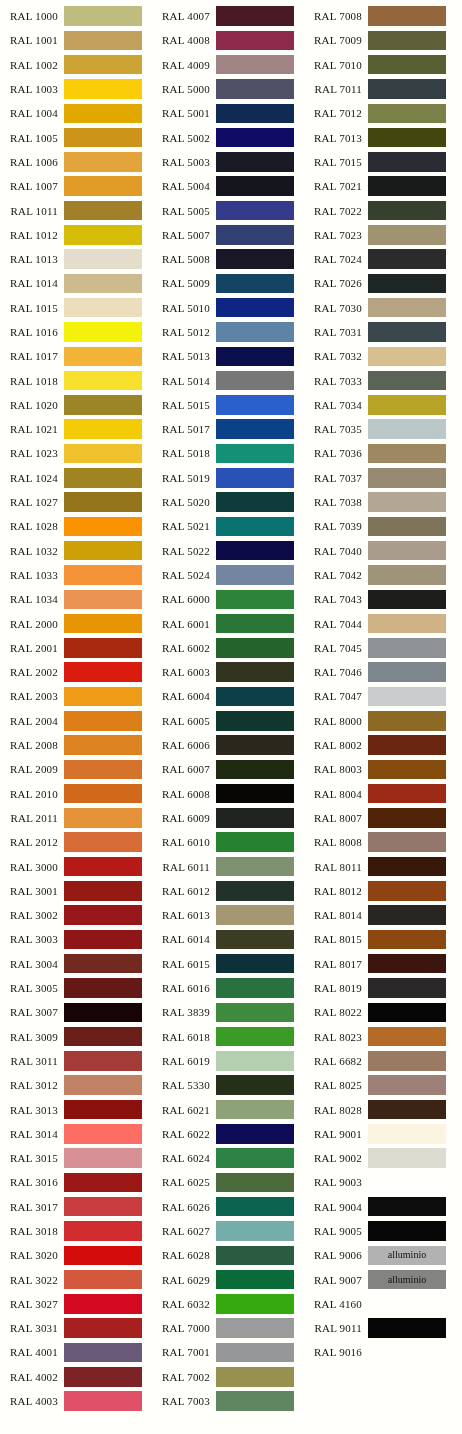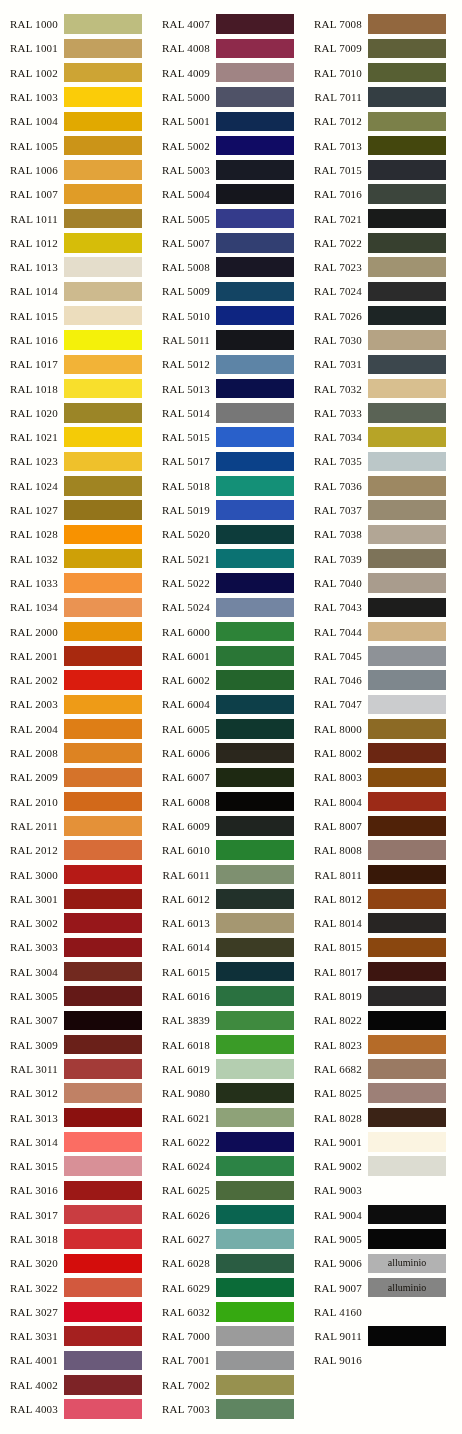--- a/index.html
+++ b/index.html
@@ -10,21 +10,21 @@
     font-family:"Liberation Serif","DejaVu Serif",serif;
     overflow:hidden;
   }
   #sheet{
     position:relative;
     width:462px;height:1434px;
     background:#fffffc;
     display:flex;
     align-items:flex-start;
     box-sizing:border-box;
-    padding:12px 0 0 0;
+    padding:4px 0 0 0;
   }
   .col{
     width:150px;
     flex:0 0 150px;
     box-sizing:border-box;
   }
   .col.c1{padding-left:2px;}
   .col.c2{padding-left:4px;}
   .col.c3{padding-left:6px;}
 
@@ -498,26 +498,20 @@
           <div class="chip" style="background: rgb(19, 68, 99);"></div>
         </div>
       </div>
       <div class="row">
         <div class="label">RAL 5010</div>
         <div class="chip-wrap">
           <div class="chip" style="background: rgb(14, 37, 129);"></div>
         </div>
       </div>
       <div class="row">
-        <div class="label">RAL 5011</div>
-        <div class="chip-wrap">
-          <div class="chip" style="background: rgb(21, 22, 27);"></div>
-        </div>
-      </div>
-      <div class="row">
         <div class="label">RAL 5012</div>
         <div class="chip-wrap">
           <div class="chip" style="background: rgb(93, 132, 166);"></div>
         </div>
       </div>
       <div class="row">
         <div class="label">RAL 5013</div>
         <div class="chip-wrap">
           <div class="chip" style="background: rgb(10, 15, 75);"></div>
         </div>
@@ -588,20 +582,26 @@
           <div class="chip" style="background: rgb(42, 118, 54);"></div>
         </div>
       </div>
       <div class="row">
         <div class="label">RAL 6002</div>
         <div class="chip-wrap">
           <div class="chip" style="background: rgb(36, 100, 44);"></div>
         </div>
       </div>
       <div class="row">
+        <div class="label">RAL 6003</div>
+        <div class="chip-wrap">
+          <div class="chip" style="background: rgb(51, 52, 32);"></div>
+        </div>
+      </div>
+      <div class="row">
         <div class="label">RAL 6004</div>
         <div class="chip-wrap">
           <div class="chip" style="background: rgb(13, 63, 73);"></div>
         </div>
       </div>
       <div class="row">
         <div class="label">RAL 6005</div>
         <div class="chip-wrap">
           <div class="chip" style="background: rgb(15, 55, 46);"></div>
         </div>
@@ -684,21 +684,21 @@
           <div class="chip" style="background: rgb(58, 155, 39);"></div>
         </div>
       </div>
       <div class="row">
         <div class="label">RAL 6019</div>
         <div class="chip-wrap">
           <div class="chip" style="background: rgb(180, 206, 176);"></div>
         </div>
       </div>
       <div class="row">
-        <div class="label">RAL 9080</div>
+        <div class="label">RAL 5330</div>
         <div class="chip-wrap">
           <div class="chip" style="background: rgb(36, 48, 26);"></div>
         </div>
       </div>
       <div class="row">
         <div class="label">RAL 6021</div>
         <div class="chip-wrap">
           <div class="chip" style="background: rgb(142, 162, 120);"></div>
         </div>
       </div>
@@ -812,26 +812,20 @@
           <div class="chip" style="background: rgb(68, 71, 13);"></div>
         </div>
       </div>
       <div class="row">
         <div class="label">RAL 7015</div>
         <div class="chip-wrap">
           <div class="chip" style="background: rgb(41, 44, 50);"></div>
         </div>
       </div>
       <div class="row">
-        <div class="label">RAL 7016</div>
-        <div class="chip-wrap">
-          <div class="chip" style="background: rgb(60, 69, 60);"></div>
-        </div>
-      </div>
-      <div class="row">
         <div class="label">RAL 7021</div>
         <div class="chip-wrap">
           <div class="chip" style="background: rgb(25, 27, 26);"></div>
         </div>
       </div>
       <div class="row">
         <div class="label">RAL 7022</div>
         <div class="chip-wrap">
           <div class="chip" style="background: rgb(55, 64, 47);"></div>
         </div>
@@ -911,20 +905,26 @@
       <div class="row">
         <div class="label">RAL 7039</div>
         <div class="chip-wrap">
           <div class="chip" style="background: rgb(125, 115, 89);"></div>
         </div>
       </div>
       <div class="row">
         <div class="label">RAL 7040</div>
         <div class="chip-wrap">
           <div class="chip" style="background: rgb(169, 156, 141);"></div>
+        </div>
+      </div>
+      <div class="row">
+        <div class="label">RAL 7042</div>
+        <div class="chip-wrap">
+          <div class="chip" style="background: rgb(160, 147, 124);"></div>
         </div>
       </div>
       <div class="row">
         <div class="label">RAL 7043</div>
         <div class="chip-wrap">
           <div class="chip" style="background: rgb(29, 29, 28);"></div>
         </div>
       </div>
       <div class="row">
         <div class="label">RAL 7044</div>

